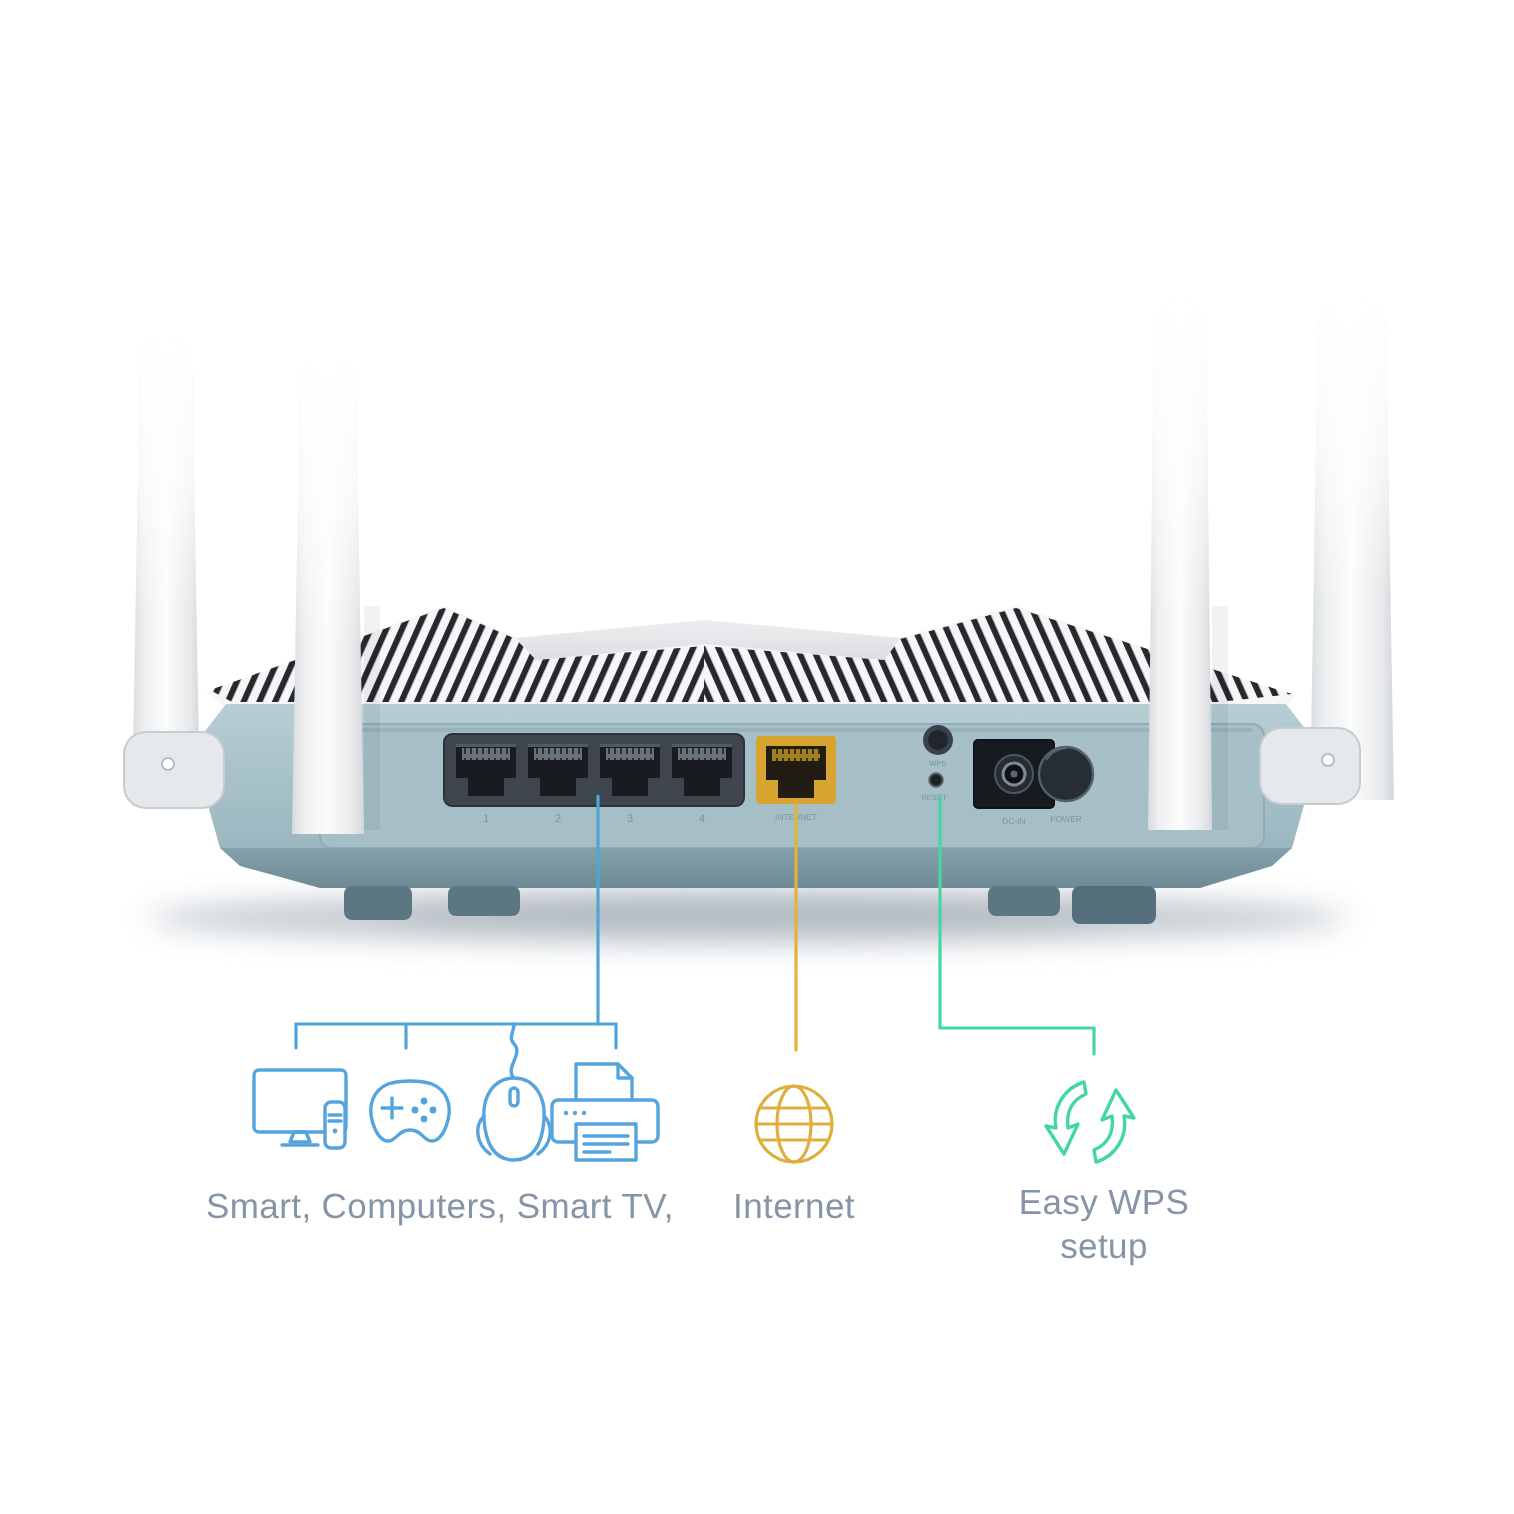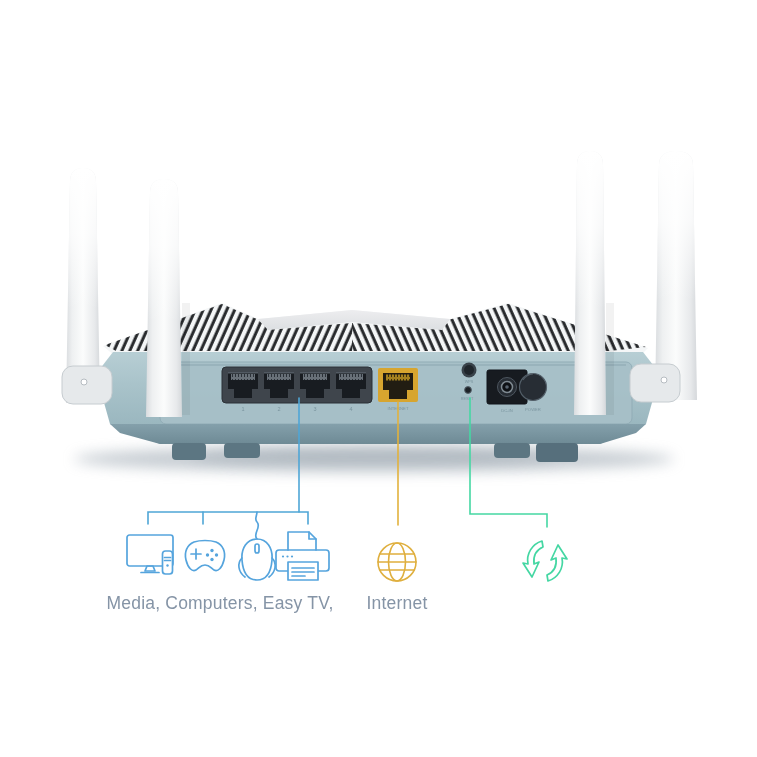--- a/index.html
+++ b/index.html
@@ -230,19 +230,23 @@
     <path d="M379.8,554 L414.2,554 M378,562 L416,562 M379.8,570 L414.2,570"></path>
   </g>
 
   <g transform="translate(545,561)" fill="none" stroke="#45d7a3" stroke-width="1.7" stroke-linejoin="round">
     <path d="M-3,-20 C-13,-17 -19,-7 -17,3 L-22,2 L-13,16 L-6,1 L-11,3 C-12,-5 -9,-11 -2,-14 Z"></path>
     <path d="M3,20 C13,17 19,7 17,-3 L22,-2 L13,-16 L6,-1 L11,-3 C12,5 9,11 2,14 Z"></path>
   </g>
 </svg>
 
 <div class="cap" style="left:84px;top:592px;width:272px">
-  <div>Media, Computers, Easy TV,</div>
+  <div>Smart, Computers, Smart TV,</div>
 </div>
 <div class="cap" style="left:347px;top:592px;width:100px">
   <div>Internet</div>
 </div>
+<div class="cap" style="left:497px;top:590px;width:110px">
+  <div>Easy WPS</div>
+  <div>setup</div>
+</div>
 
 </div>
 
 </body></html>

